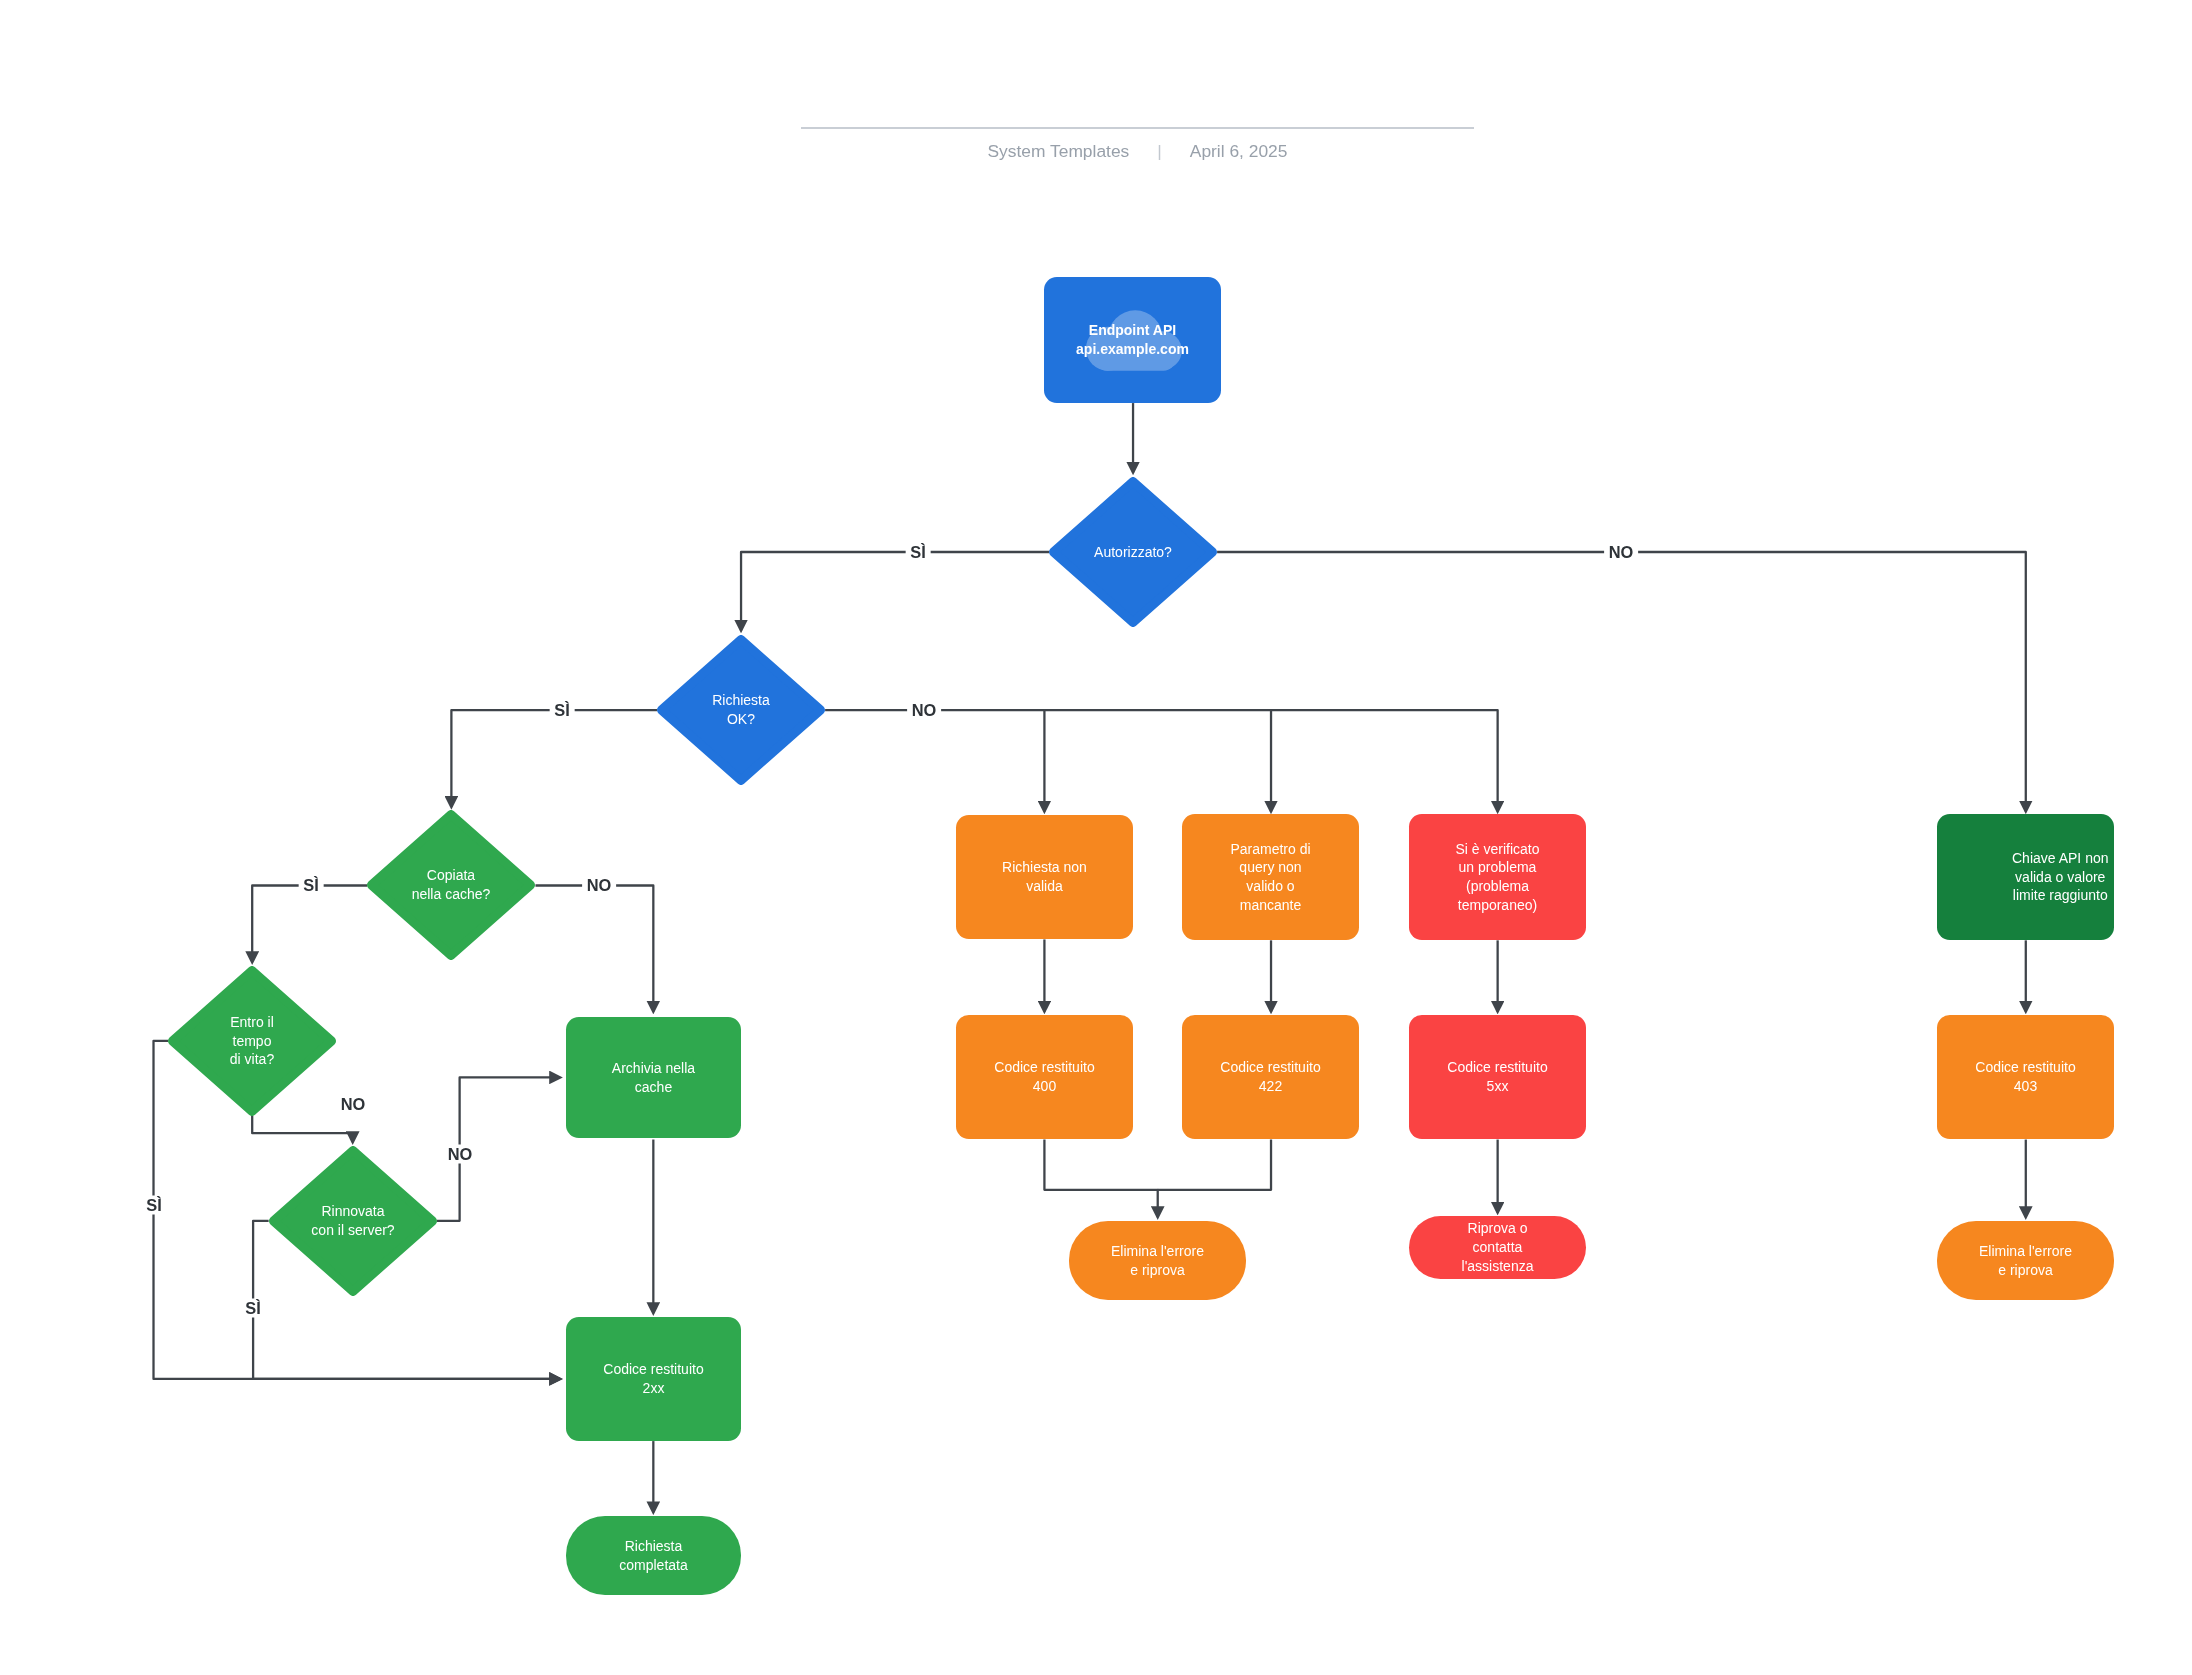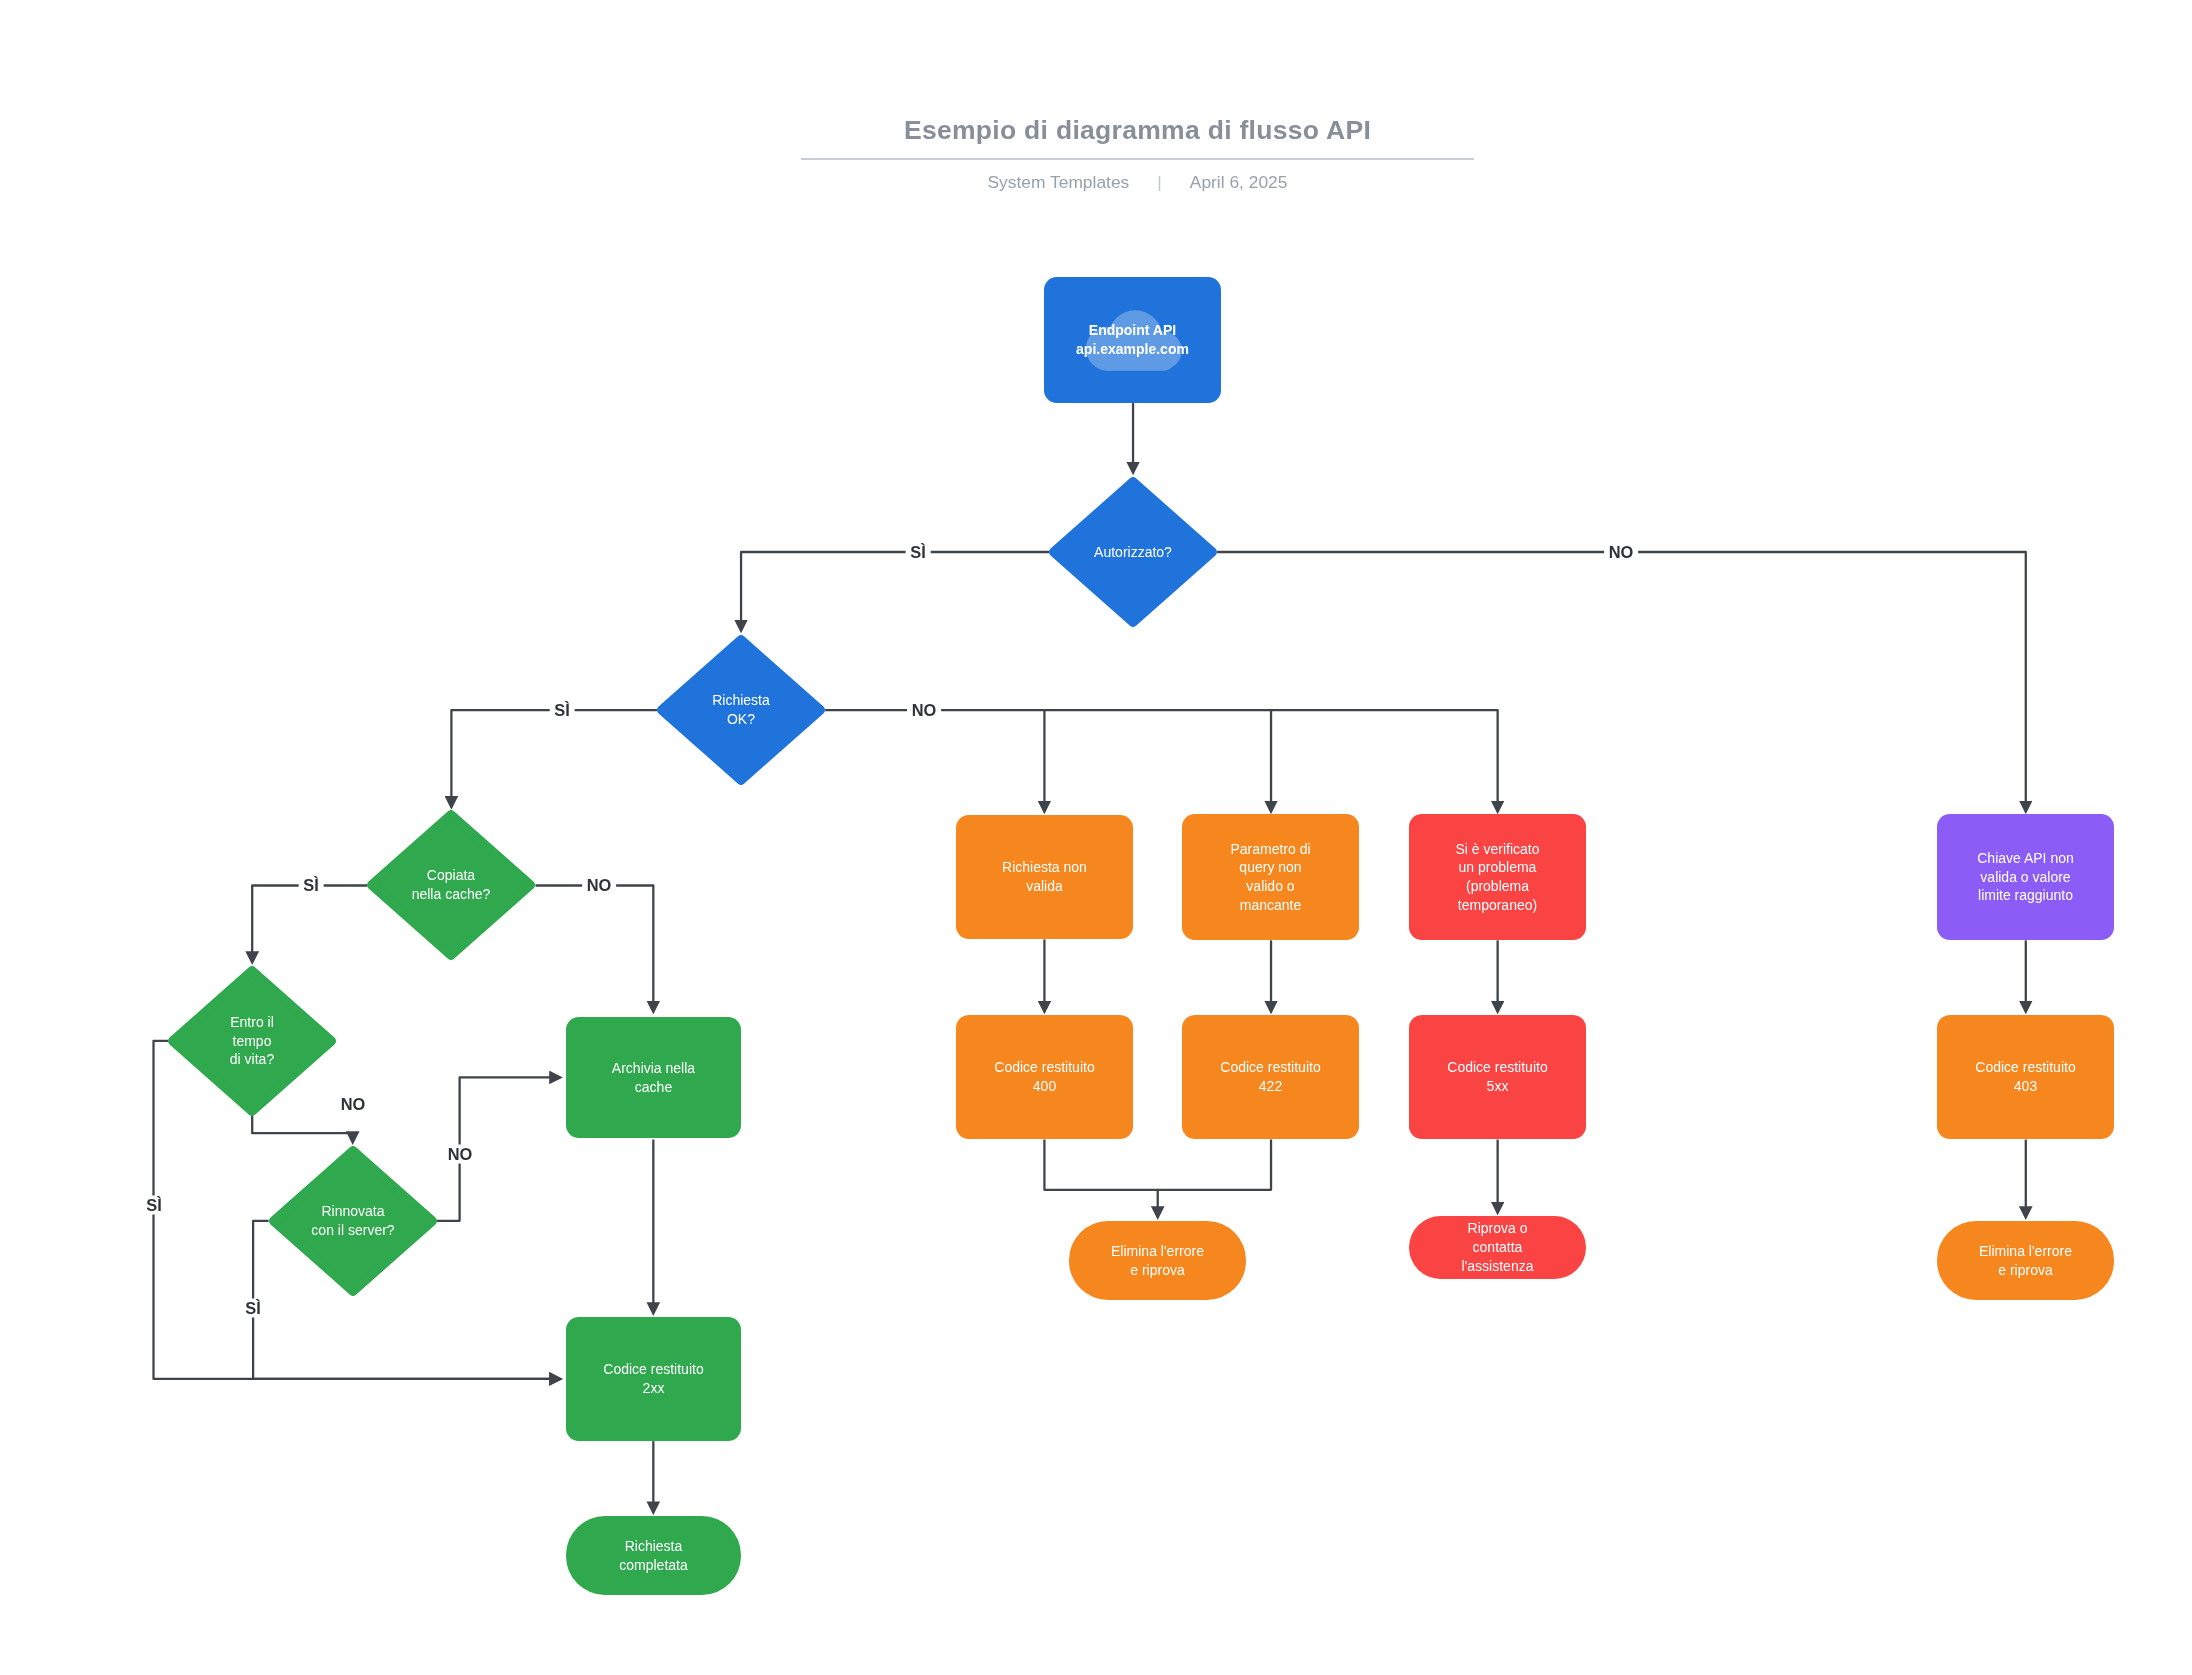--- a/index.html
+++ b/index.html
@@ -26,21 +26,20 @@
 
   .edge-label { position:absolute; transform:translate(-50%,-50%); font-size:16.4px; font-weight:bold;
                 color:#2e3338; background:#ffffff; padding:0 4.6px; z-index:2; white-space:nowrap; }
 </style>
 </head>
 <body>
 
 <div class="canvas">
 
   <div class="header">
-    <div class="title">Esempio di diagramma di flusso API</div>
     <div class="rule"></div>
     <div class="subtitle">
       <span>System Templates</span>
       <span class="sep">|</span>
       <span>April 6, 2025</span>
     </div>
   </div>
 
   <svg class="edge-layer" width="2193" height="1676" viewBox="0 0 2400 1834">
     <defs>
@@ -143,21 +142,21 @@
       </div>
       <div class="node rect" style="left: 1409px; top: 1015px; width: 177px; height: 124px; background: rgb(250, 67, 67);">
         <div class="node-text">Codice restituito<br>5xx</div>
       </div>
       <div class="node stadium" style="left: 1069px; top: 1221px; width: 177px; height: 79px; background: rgb(246, 135, 31); border-radius: 39px;">
         <div class="node-text">Elimina l'errore<br>e riprova</div>
       </div>
       <div class="node stadium" style="left: 1409px; top: 1216px; width: 177px; height: 63px; background: rgb(250, 67, 67); border-radius: 44px;">
         <div class="node-text">Riprova o<br>contatta<br>l'assistenza</div>
       </div>
-      <div class="node rect" style="left: 1937px; top: 814px; width: 177px; height: 126px; background: #8b5cf6;">
+      <div class="node rect" style="left: 1937px; top: 814px; width: 177px; height: 126px; background: #15803d; justify-content: flex-end;">
         <div class="node-text">Chiave API non<br>valida o valore<br>limite raggiunto</div>
       </div>
       <div class="node rect" style="left: 1937px; top: 1015px; width: 177px; height: 124px; background: rgb(246, 135, 31);">
         <div class="node-text">Codice restituito<br>403</div>
       </div>
       <div class="node stadium" style="left: 1937px; top: 1221px; width: 177px; height: 79px; background: rgb(246, 135, 31); border-radius: 39px;">
         <div class="node-text">Elimina l'errore<br>e riprova</div>
       </div>
     </div>
   <div id="label-layer">

